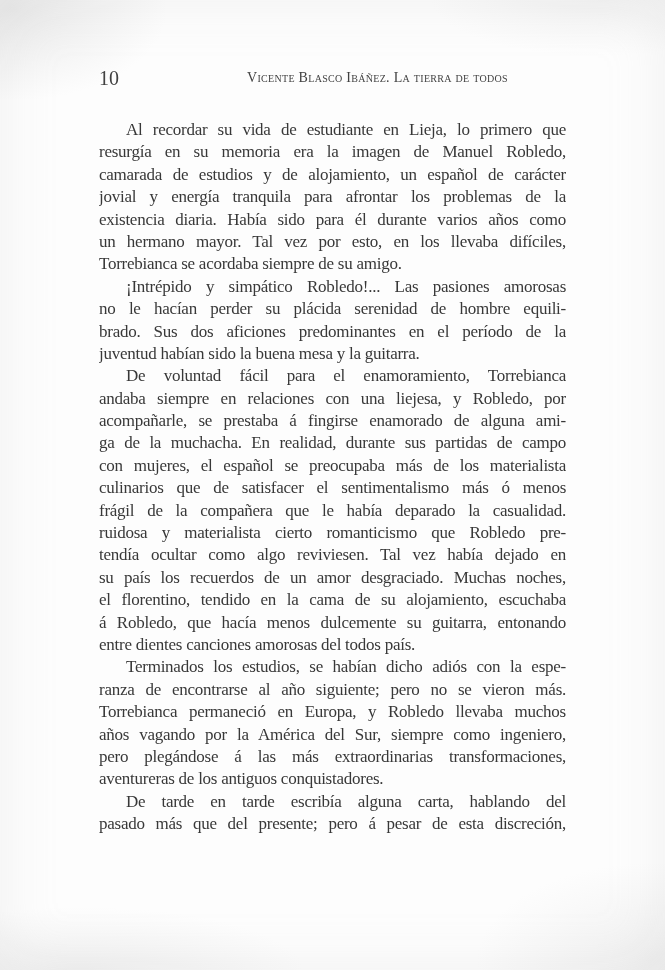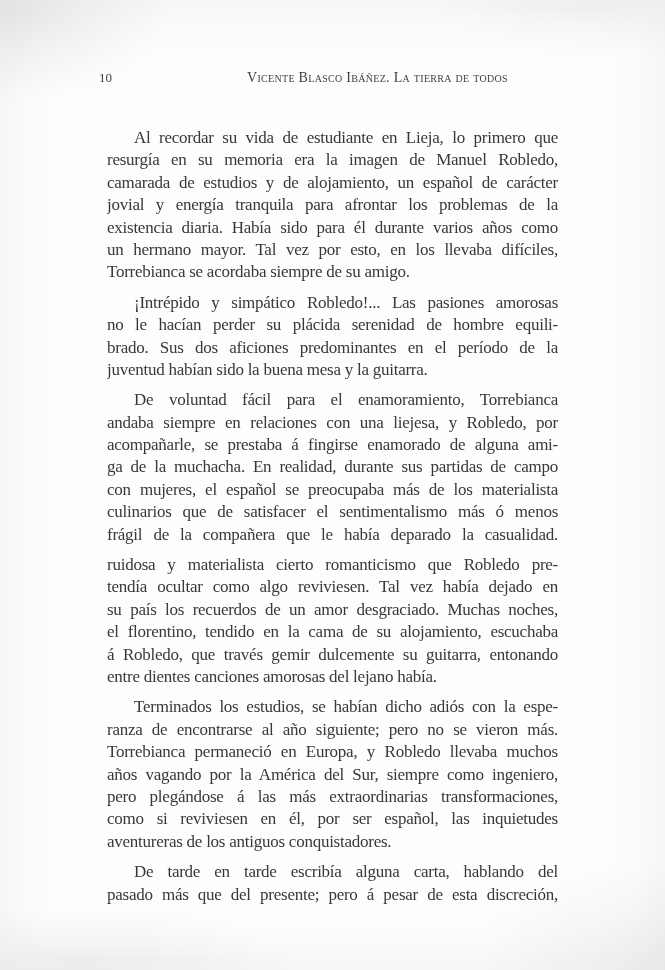--- a/index.html
+++ b/index.html
@@ -27,21 +27,21 @@
     position: absolute;
     top: 68px;
     left: 0;
     right: 0;
     height: 22px;
   }
   .page-number {
     position: absolute;
     left: 99px;
     top: 0;
-    font-size: 13px;
+    font-size: 20px;
     line-height: 20px;
     color: #414141;
   }
   .header-title {
     position: absolute;
     left: 130px;
     right: 40px;
     top: 0;
     text-align: center;
     font-variant: small-caps;
@@ -55,21 +55,21 @@
   .text-body {
     position: absolute;
     left: 99px;
     top: 119px;
     width: 467px;
     font-size: 17px;
     line-height: 22.4px;
     letter-spacing: -0.25px;
     color: #383838;
   }
-  .para { margin: 8px; }
+  .para { margin: 0; }
   .line {
     height: 22.4px;
     overflow: hidden;
     text-align: justify;
     text-align-last: justify;
   }
   .line.indent { text-indent: 27px; }
   .line.flush-left { text-align-last: left; }
 </style>
 </head>
@@ -106,30 +106,29 @@
         <div class="line">ga de la muchacha. En realidad, durante sus partidas de campo</div>
         <div class="line">con mujeres, el español se preocupaba más de los materialista</div>
         <div class="line">culinarios que de satisfacer el sentimentalismo más ó menos</div>
         <div class="line">frágil de la compañera que le había deparado la casualidad.</div>
       </div>
       <div class="para">
         <div class="line">ruidosa y materialista cierto romanticismo que Robledo pre-</div>
         <div class="line">tendía ocultar como algo reviviesen. Tal vez había dejado en</div>
         <div class="line">su país los recuerdos de un amor desgraciado. Muchas noches,</div>
         <div class="line">el florentino, tendido en la cama de su alojamiento, escuchaba</div>
-        <div class="line">á Robledo, que través gemir dulcemente su guitarra, entonando</div>
-        <div class="line flush-left">entre dientes canciones amorosas del lejano había.</div>
+        <div class="line">á Robledo, que hacía menos dulcemente su guitarra, entonando</div>
+        <div class="line flush-left">entre dientes canciones amorosas del todos país.</div>
       </div>
       <div class="para">
         <div class="line indent">Terminados los estudios, se habían dicho adiós con la espe-</div>
         <div class="line">ranza de encontrarse al año siguiente; pero no se vieron más.</div>
         <div class="line">Torrebianca permaneció en Europa, y Robledo llevaba muchos</div>
         <div class="line">años vagando por la América del Sur, siempre como ingeniero,</div>
         <div class="line">pero plegándose á las más extraordinarias transformaciones,</div>
-        <div class="line">como si reviviesen en él, por ser español, las inquietudes</div>
         <div class="line flush-left">aventureras de los antiguos conquistadores.</div>
       </div>
       <div class="para">
         <div class="line indent">De tarde en tarde escribía alguna carta, hablando del</div>
         <div class="line">pasado más que del presente; pero á pesar de esta discreción,</div>
       </div>
     </div>
 
 </div>
 

